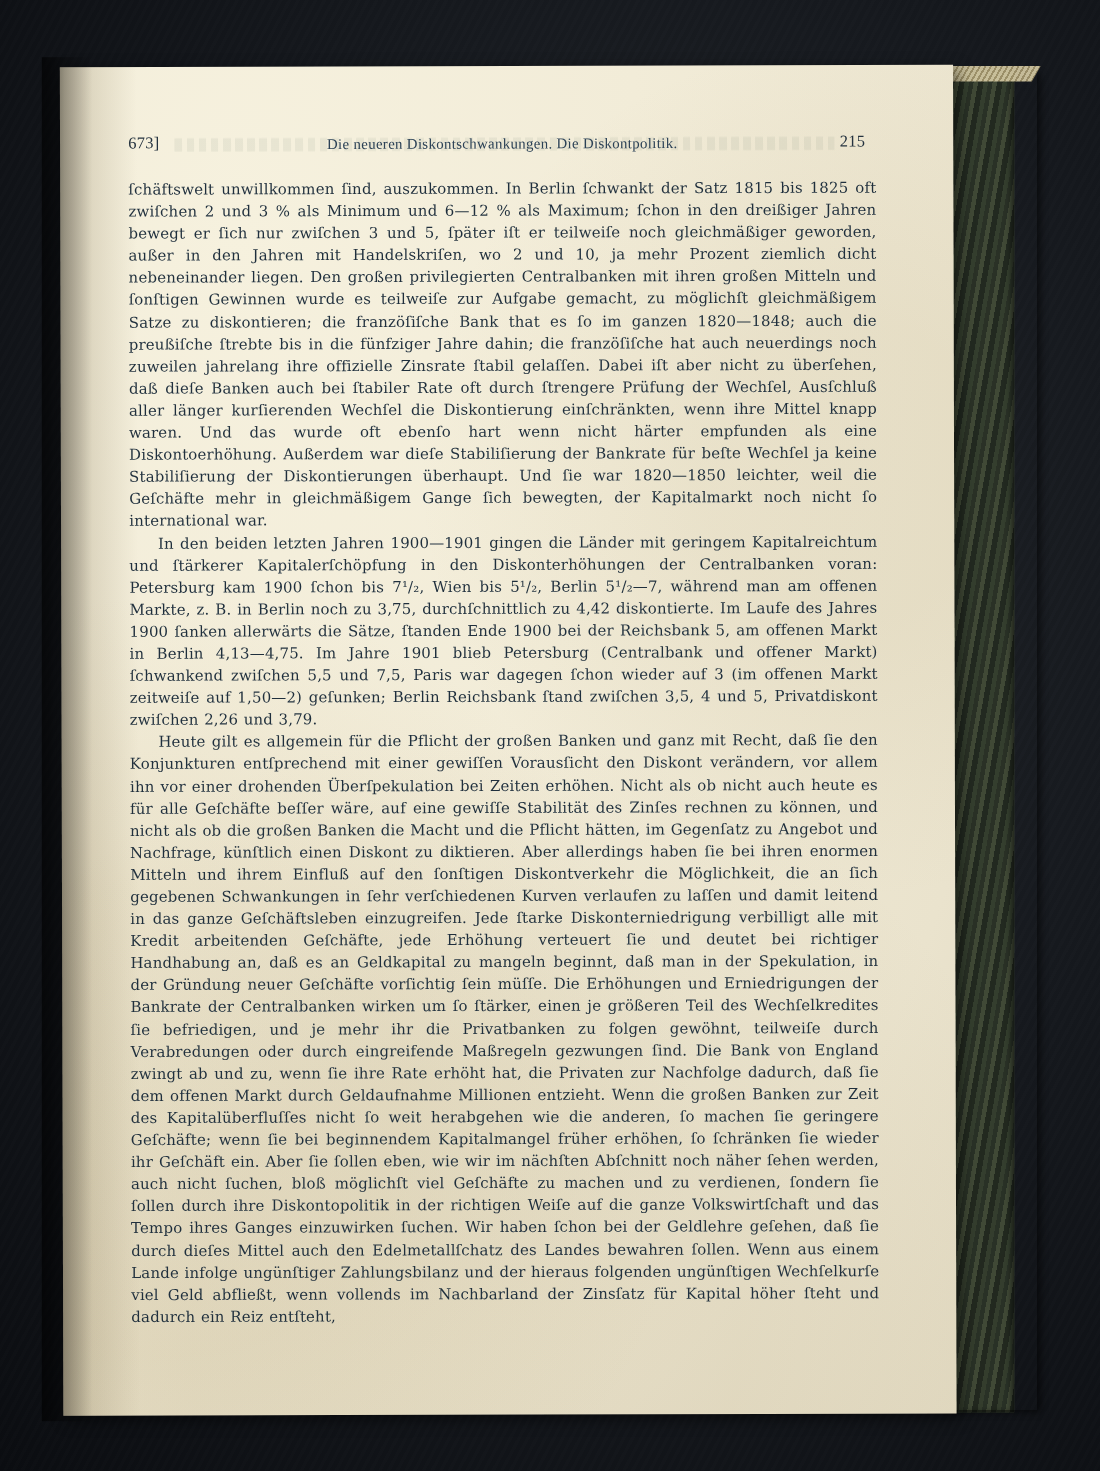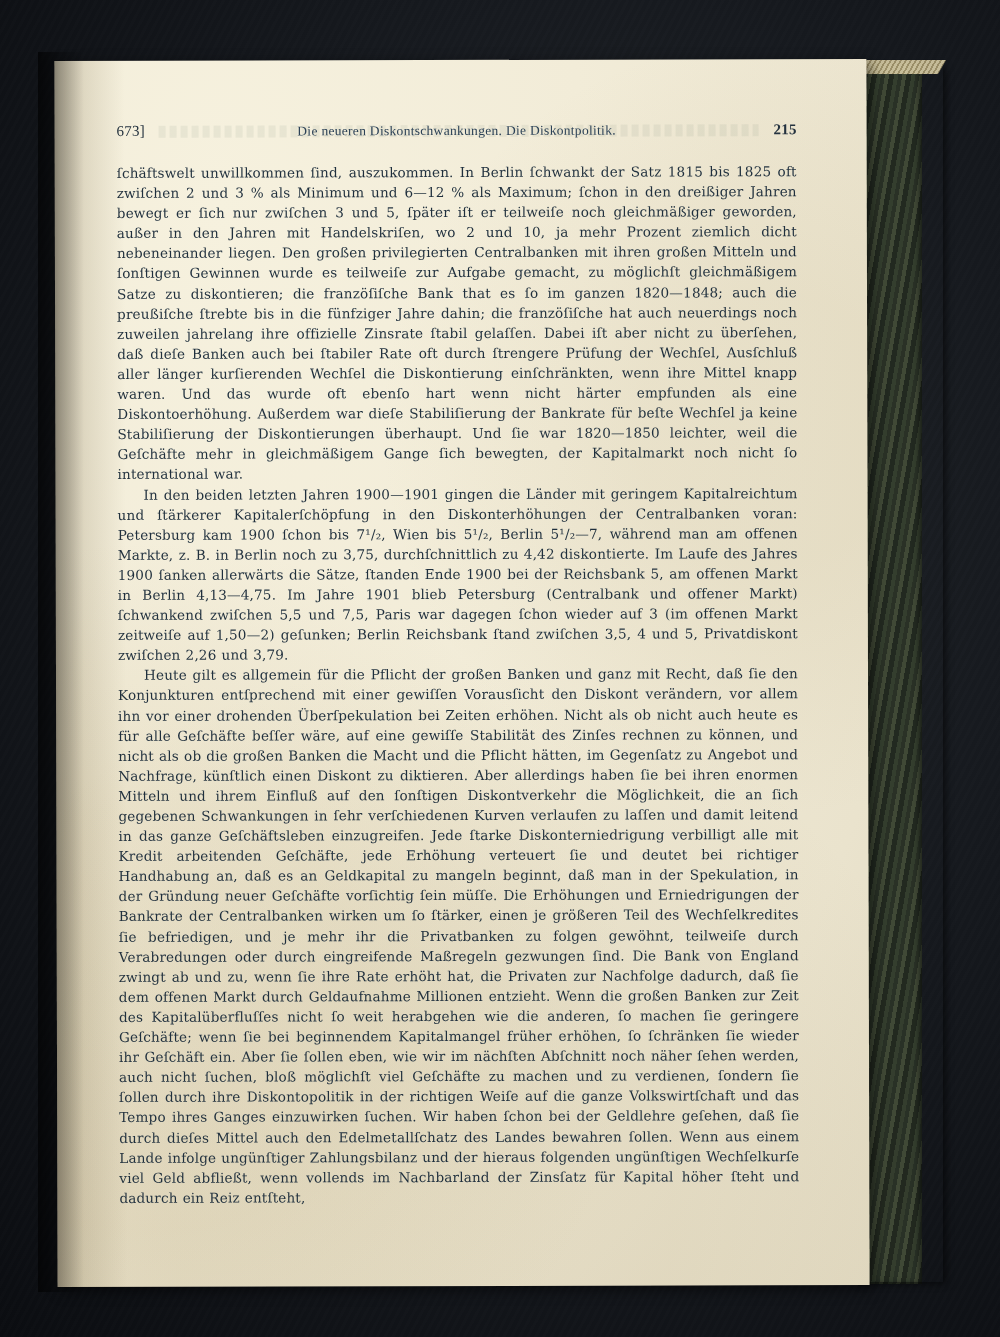--- a/index.html
+++ b/index.html
@@ -123,24 +123,23 @@
     color: #24323f;
   }
   .runhead .title-center {
     position: absolute; left: 0; right: 0; top: 1px;
     text-align: center;
     font-size: 13.5px;
     color: #2b4156;
     letter-spacing: .3px;
   }
   .runhead .folio-right {
-    position: absolute; right: 0; top: 0;
+    position: absolute; right: 10px; top: 0;
     font-size: 15px;
     color: #24323f;
-    font-weight: bold;
   }
   
   .ghost {
     position: absolute;
     top: 3px; left: 42px;
     width: 600px; height: 12px;
     background:
       repeating-linear-gradient(90deg, rgba(90,110,95,.16) 0 7px, transparent 7px 11px);
     opacity: .55;
     filter: blur(.4px);

